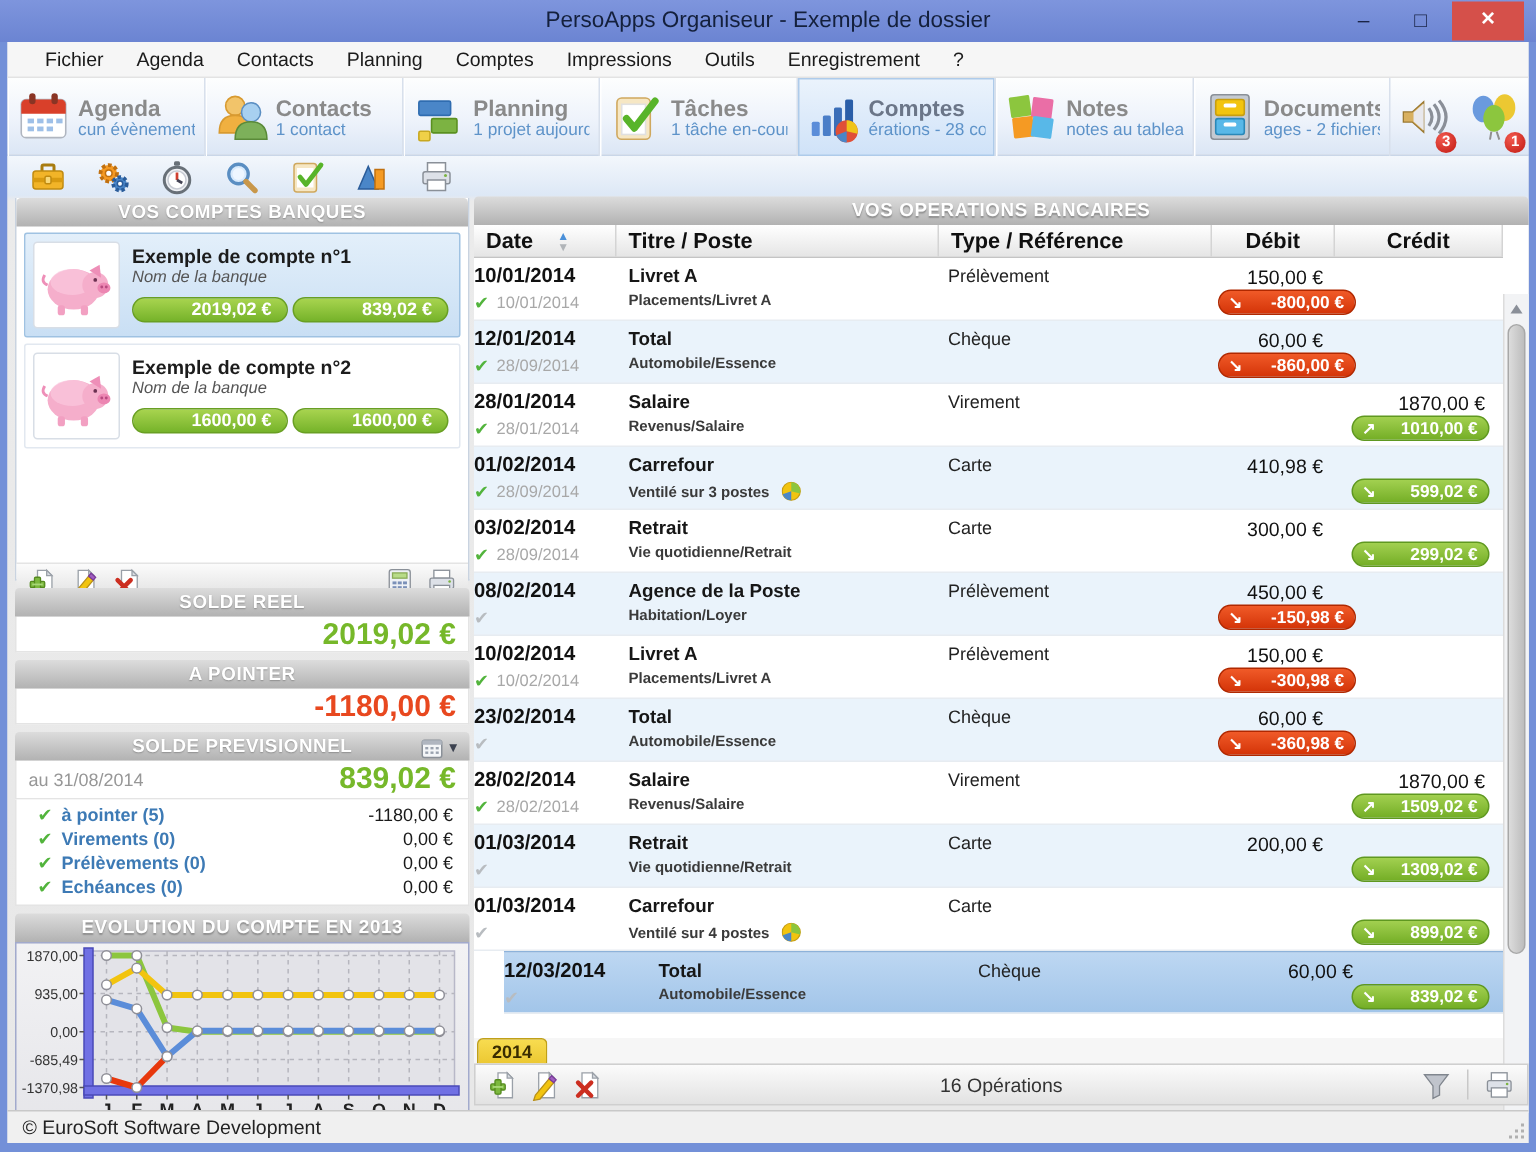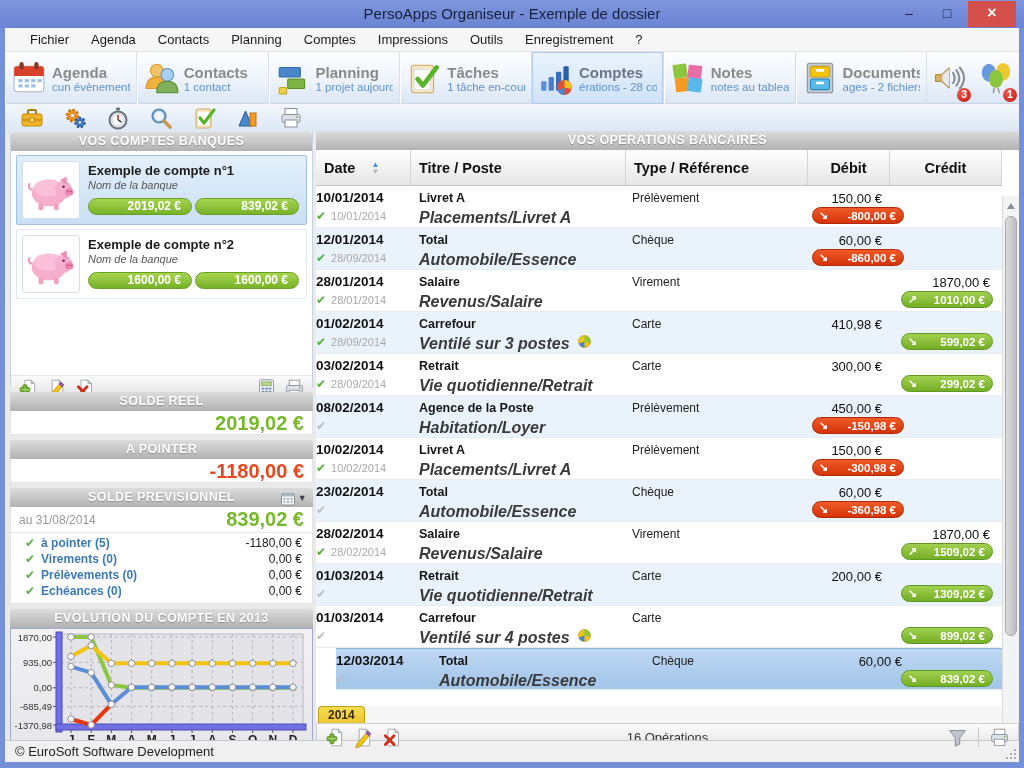--- a/index.html
+++ b/index.html
@@ -80,40 +80,40 @@
   .prev-line .chk { margin-right:6px; }
   .prev-label { font-size:12px; font-weight:bold; color:#3d7ab5; }
   .prev-value { margin-left:auto; font-size:12px; color:#1a1a1a; }
   .chk { font-size:12px; color:#52b43c; }
   .chk.off { color:#b8bcc0; }
   .chart-box { height:120px; background:linear-gradient(180deg,#f2f2f4,#e6e6ea); border:1px solid #a2aacd; }
   
   .ops { position:absolute; left:311px; top:0; width:703px; bottom:0; }
   .ops-header { margin-top:27px; }
   .tbl-wrap { position:relative; background:#fff; }
-  .tbl-header { display:flex; height:36px; background:linear-gradient(180deg,#ffffff,#e5e5e5);
+  .tbl-header { display:flex; height:22px; background:linear-gradient(180deg,#ffffff,#e5e5e5);
                 border-bottom:1px solid #c4c4c4; width:686px; }
   .th { display:flex; align-items:center; font-weight:bold; font-size:14.5px; color:#101010; padding-left:8px;
         border-right:1px solid #d4d4d4; }
   .th.cent { justify-content:center; padding-left:0; }
   .sorts { display:flex; flex-direction:column; margin-left:16px; }
   .sa { color:#4a90d9; font-size:8px; line-height:7px; }
   .sd { color:#b0b4b8; font-size:8px; line-height:7px; }
   .rows { width:686px; background:#fff; }
   .op-row { height:42px; position:relative; display:grid; grid-template-columns:95px 215px 182px 82px 112px;
             border-bottom:1px solid #e7ecf1; background:#fff; }
   .op-row.alt { background:#eaf3fb; }
   .op-row.sel { background:linear-gradient(180deg,#bdd7f2,#a2c5e9); border-top:1px solid #8db2da;margin-left:20px; }
   .c-date { padding:4px 0 0 0; }
   .d1 { font-size:13.5px; font-weight:bold; color:#111; }
   .d2 { margin-top:4px; display:flex; align-items:center; gap:5px; }
   .pdate { font-size:11px; color:#a8a8a8; }
   .c-title { padding:5px 0 0 8px; }
   .t1 { font-size:12.5px; font-weight:bold; color:#161616; }
-  .t2 { margin-top:4px; font-size:16px; font-weight:bold; color:#3a3a3a; display:flex; align-items:flex-start; gap:8px;font-style:italic; }
+  .t2 { margin-top:4px; font-size:10px; font-weight:bold; color:#3a3a3a; display:flex; align-items:flex-end; gap:8px; }
   .t2 svg { width:13px; height:13px; }
   .c-type { padding:5px 0 0 6px; font-size:12px; color:#222; }
   .c-debit { padding:5px 8px 0 0; text-align:right; font-size:13px; color:#111; }
   .c-credit { padding:5px 12px 0 0; text-align:right; font-size:13px; color:#111; }
   .op-badge { position:absolute; top:21px; height:17px; width:92px; border-radius:9px; display:flex;
               align-items:center; justify-content:space-between; padding:0 7px 0 6px; color:#fff;
               font-weight:bold; font-size:11.5px; }
   .op-badge .ar { font-size:11px; }
   .op-badge.negative { right:98px; background:linear-gradient(180deg,#f05a28,#d43408); border:1px solid #b02800; }
   .op-badge.positive { right:9px;  background:linear-gradient(180deg,#a2d050,#74ae26); border:1px solid #5f9820; }

